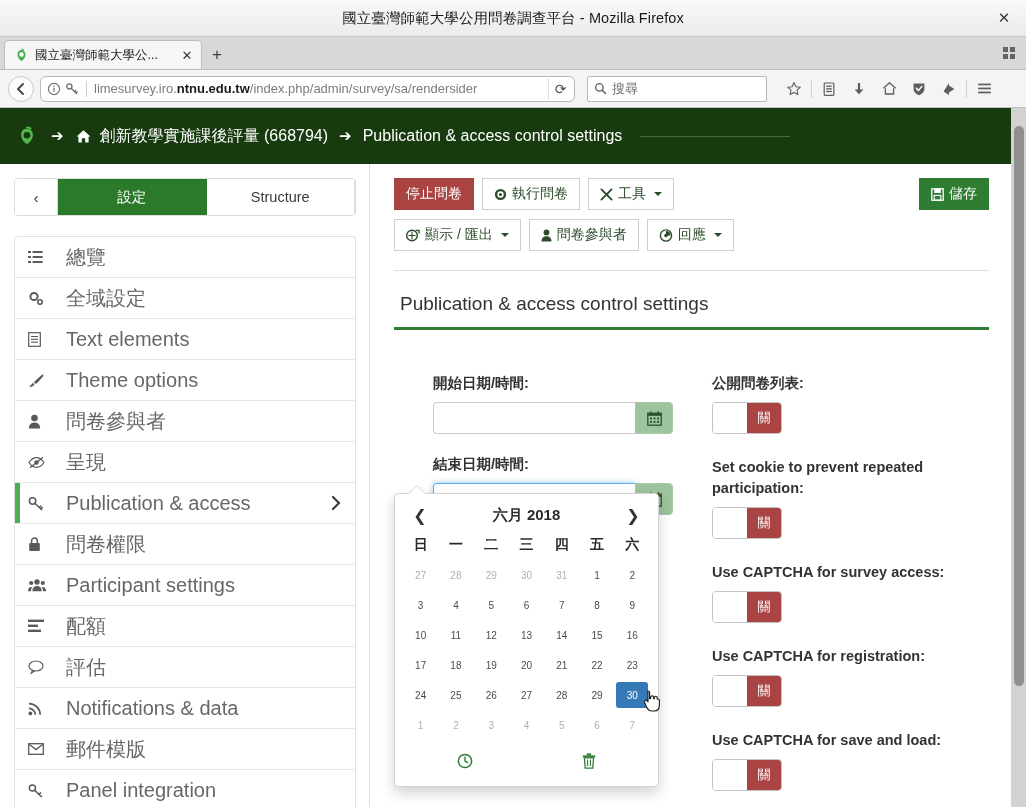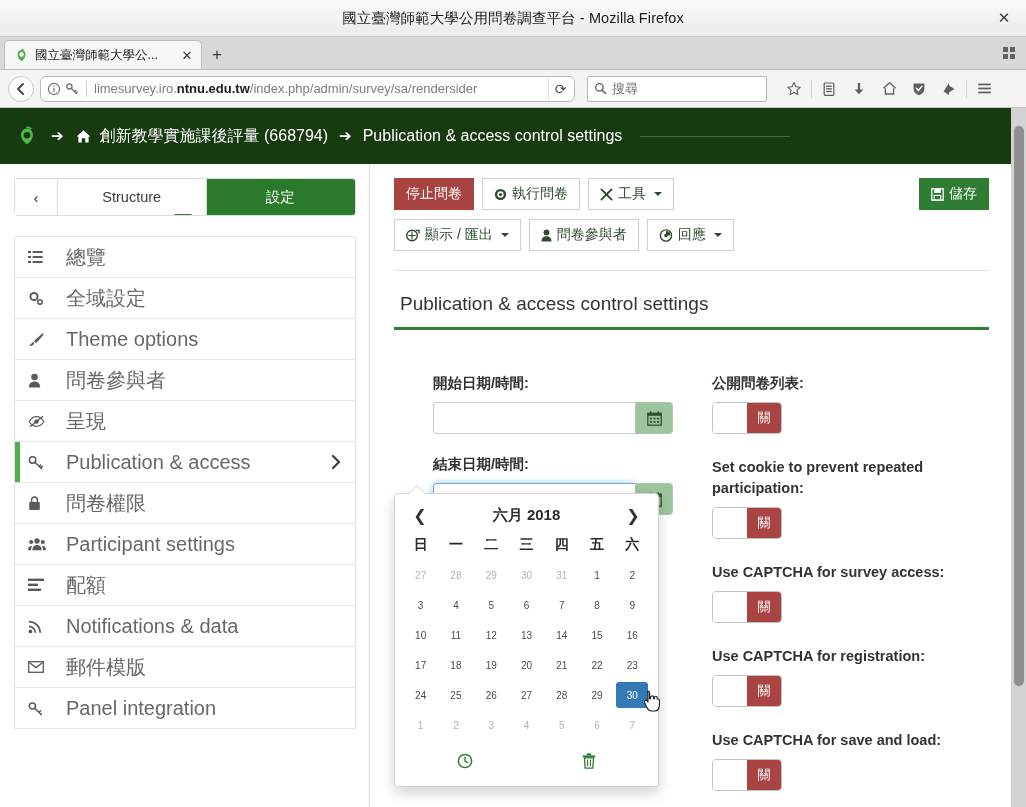--- a/index.html
+++ b/index.html
@@ -521,22 +521,22 @@
       <span class="bc-arrow">➔</span>
       <span class="bc-item">Publication &amp; access control settings</span>
       <span class="bc-line"></span>
     </div>
 
     <div class="body-wrap">
 
       <div class="sidebar">
         <div class="side-tabs">
           <div class="side-tab collapse-btn">‹</div>
+          <div class="side-tab active">設定</div>
           <div class="side-tab">Structure</div>
-          <div class="side-tab active">設定</div>
           <div class="tab-caret"></div>
         </div>
 
         <div class="side-list">
 
           <div class="side-item">
             <span class="si-icon">
               <svg class="svg-i" width="15" height="14" viewBox="0 0 15 14">
                   <rect x="0" y="1" width="3" height="2" fill="#5a5a5a"></rect>
                   <rect x="4.6" y="1" width="10" height="2" fill="#5a5a5a"></rect>
@@ -552,20 +552,31 @@
           <div class="side-item">
             <span class="si-icon">
               <svg class="svg-i" width="16" height="15" viewBox="0 0 16 15">
                   <circle cx="6" cy="5.5" r="3.6" stroke="#5a5a5a" stroke-width="2" fill="none"></circle>
                   <circle cx="12" cy="11" r="2.2" stroke="#5a5a5a" stroke-width="1.6" fill="none"></circle>
                 </svg>
             </span>
             <span>全域設定</span>
           </div>
 
+          <div class="side-item">
+            <span class="si-icon">
+              <svg class="svg-i" width="13" height="15" viewBox="0 0 13 15">
+                  <rect x="0.7" y="0.7" width="11.6" height="13.6" stroke="#5a5a5a" stroke-width="1.2" fill="none"></rect>
+                  <rect x="3" y="4" width="7" height="1.1" fill="#5a5a5a"></rect>
+                  <rect x="3" y="6.8" width="7" height="1.1" fill="#5a5a5a"></rect>
+                  <rect x="3" y="9.6" width="7" height="1.1" fill="#5a5a5a"></rect>
+                </svg>
+            </span>
+            <span>Text elements</span>
+          </div>
 
           <div class="side-item">
             <span class="si-icon">
               <svg class="svg-i" width="16" height="15" viewBox="0 0 16 15">
                   <path d="M14.6 1.2 C13 2.4 8 7 6 9.2 L7.8 11 C10 9 14.6 4 15.6 2.4 Z" fill="#5a5a5a"></path>
                   <path d="M5.2 9.8 L1.2 13.8 C3 14.2 5.6 13.4 6.4 11.2 Z" fill="#5a5a5a"></path>
                 </svg>
             </span>
             <span>Theme options</span>
           </div>
@@ -634,20 +645,29 @@
             <span class="si-icon">
               <svg class="svg-i" width="16" height="14" viewBox="0 0 16 14">
                   <rect x="0" y="0.6" width="16" height="2.4" fill="#5a5a5a"></rect>
                   <rect x="0" y="5.6" width="10" height="2.4" fill="#5a5a5a"></rect>
                   <rect x="0" y="10.6" width="13" height="2.4" fill="#5a5a5a"></rect>
                 </svg>
             </span>
             <span>配額</span>
           </div>
 
+          <div class="side-item">
+            <span class="si-icon">
+              <svg class="svg-i" width="16" height="14" viewBox="0 0 16 14">
+                  <ellipse cx="8" cy="6" rx="7" ry="5" stroke="#5a5a5a" stroke-width="1.2" fill="none"></ellipse>
+                  <path d="M4.6 10.2 L3.2 13.2 L6.6 11" fill="none" stroke="#5a5a5a" stroke-width="1.2"></path>
+                </svg>
+            </span>
+            <span>評估</span>
+          </div>
 
           <div class="side-item">
             <span class="si-icon">
               <svg class="svg-i" width="15" height="15" viewBox="0 0 15 15">
                   <circle cx="2.4" cy="12.4" r="1.9" fill="#5a5a5a"></circle>
                   <path d="M1 7.4 A6.4 6.4 0 0 1 7.4 13.8" stroke="#5a5a5a" stroke-width="1.7" fill="none"></path>
                   <path d="M1 2.6 A11.2 11.2 0 0 1 12.2 13.8" stroke="#5a5a5a" stroke-width="1.7" fill="none"></path>
                 </svg>
             </span>
             <span>Notifications &amp; data</span>

